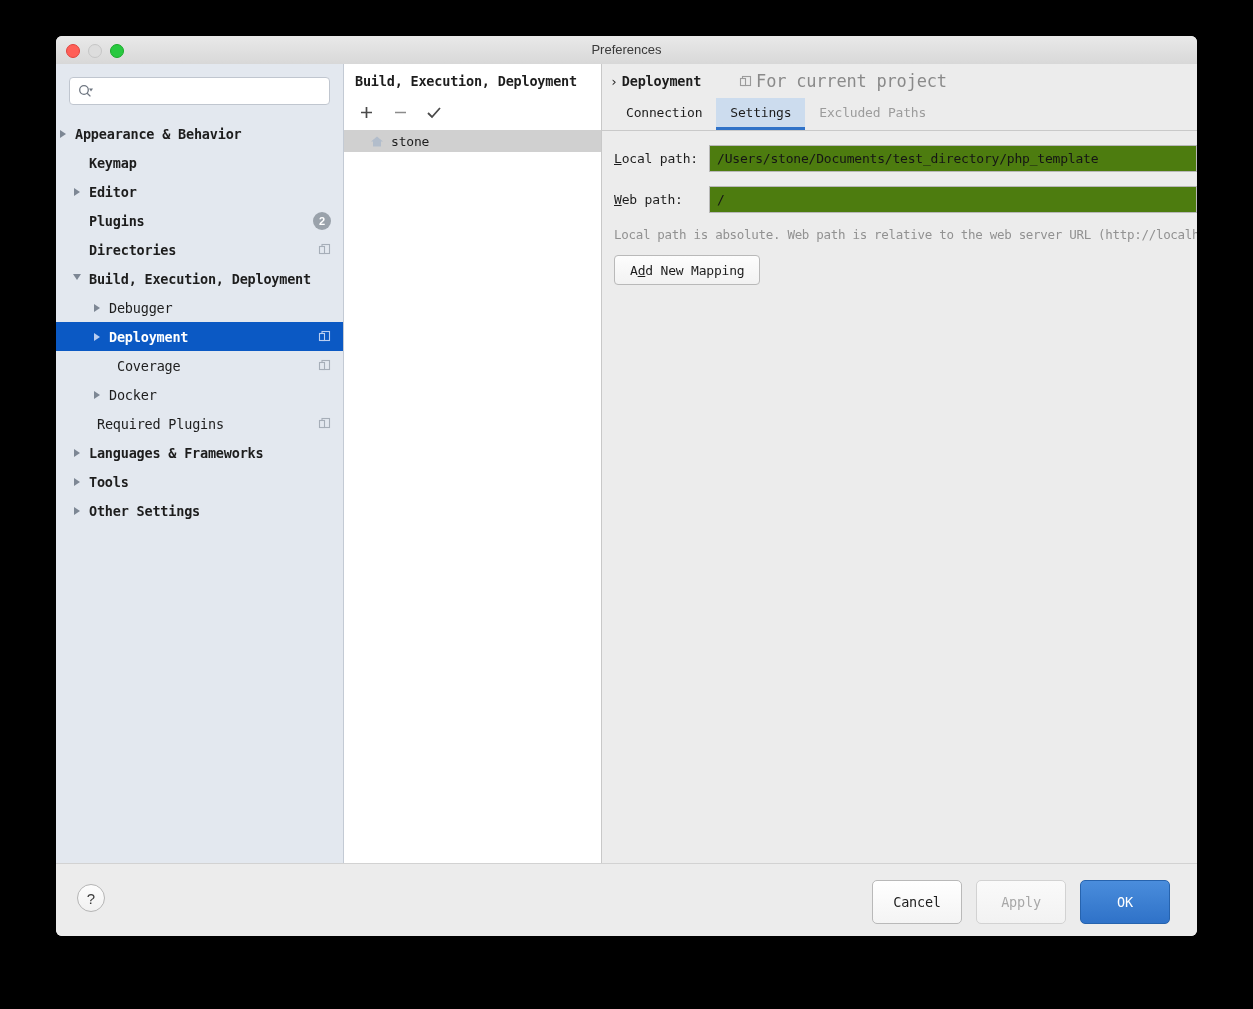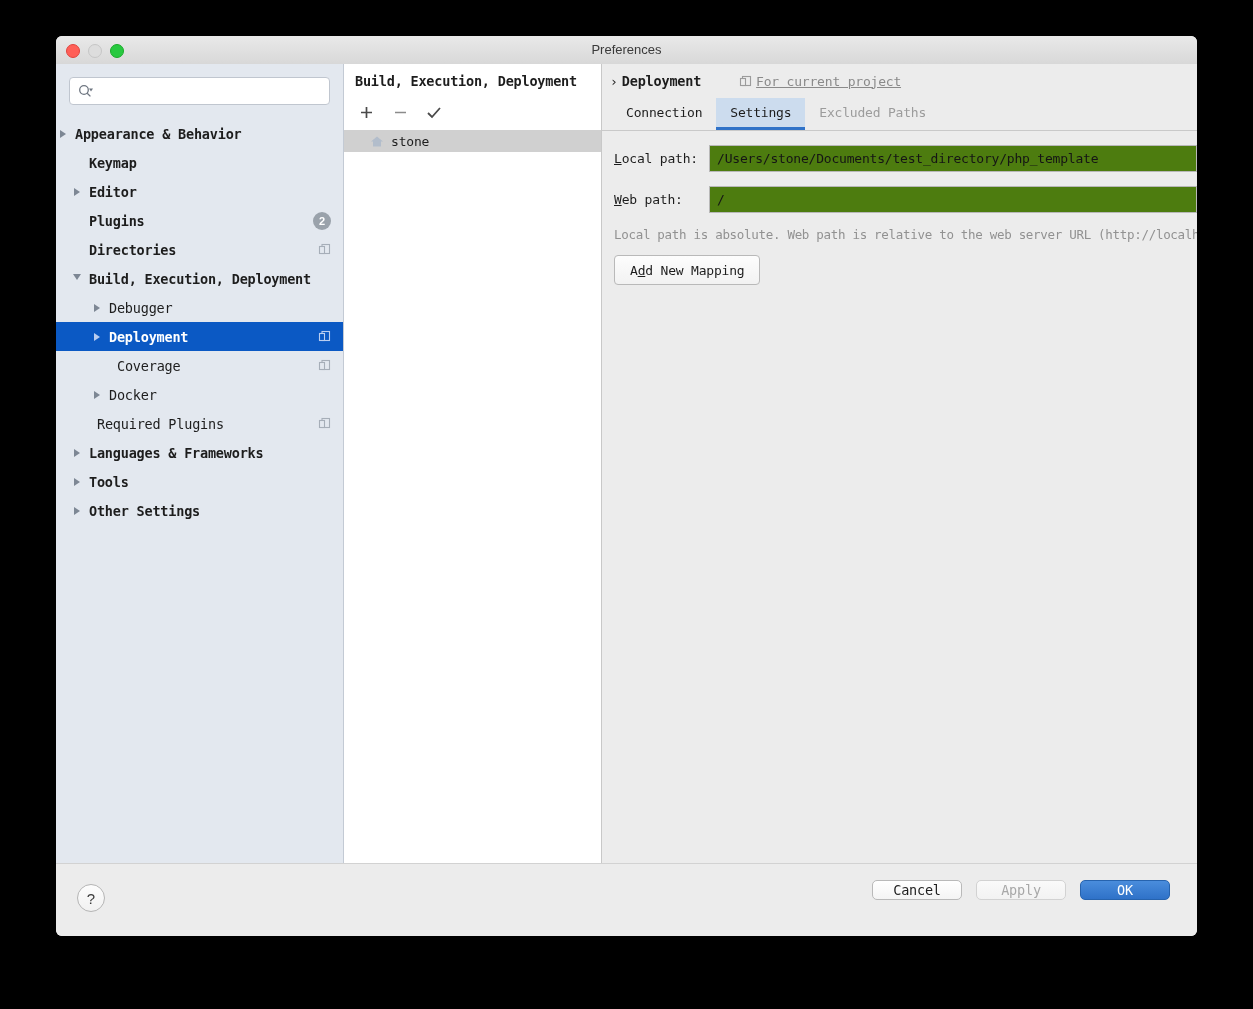--- a/index.html
+++ b/index.html
@@ -234,24 +234,23 @@
     color: #1d1d1d;
     letter-spacing: -0.2px;
   }
   #scope-note {
     display: flex;
     align-items: center;
     gap: 4px;
     margin-left: 38px;
   }
   #scope-note span {
-    font-size: 13px;
+    font-size: 17px;
     color: #8a8a8a;
     letter-spacing: -0.2px;
-    text-decoration: underline;
   }
 
   #tabs {
     height: 32px;
     display: flex;
     align-items: stretch;
     padding-left: 10px;
     border-bottom: 1px solid #c9c9c9;
   }
   .tab {
@@ -361,21 +360,21 @@
     color: #3b3b3b;
     cursor: default;
   }
   #footer-btns {
     position: absolute;
     right: 27px; top: 16px;
     display: flex;
     gap: 14px;
   }
   .fbtn {
-    height: 20px;
+    height: 44px;
     min-width: 90px;
     border-radius: 5px;
     display: flex;
     align-items: center;
     justify-content: center;
     font-family: "DejaVu Sans Mono", monospace;
     font-size: 13.5px;
     letter-spacing: -0.2px;
     box-sizing: border-box;
     cursor: default;

